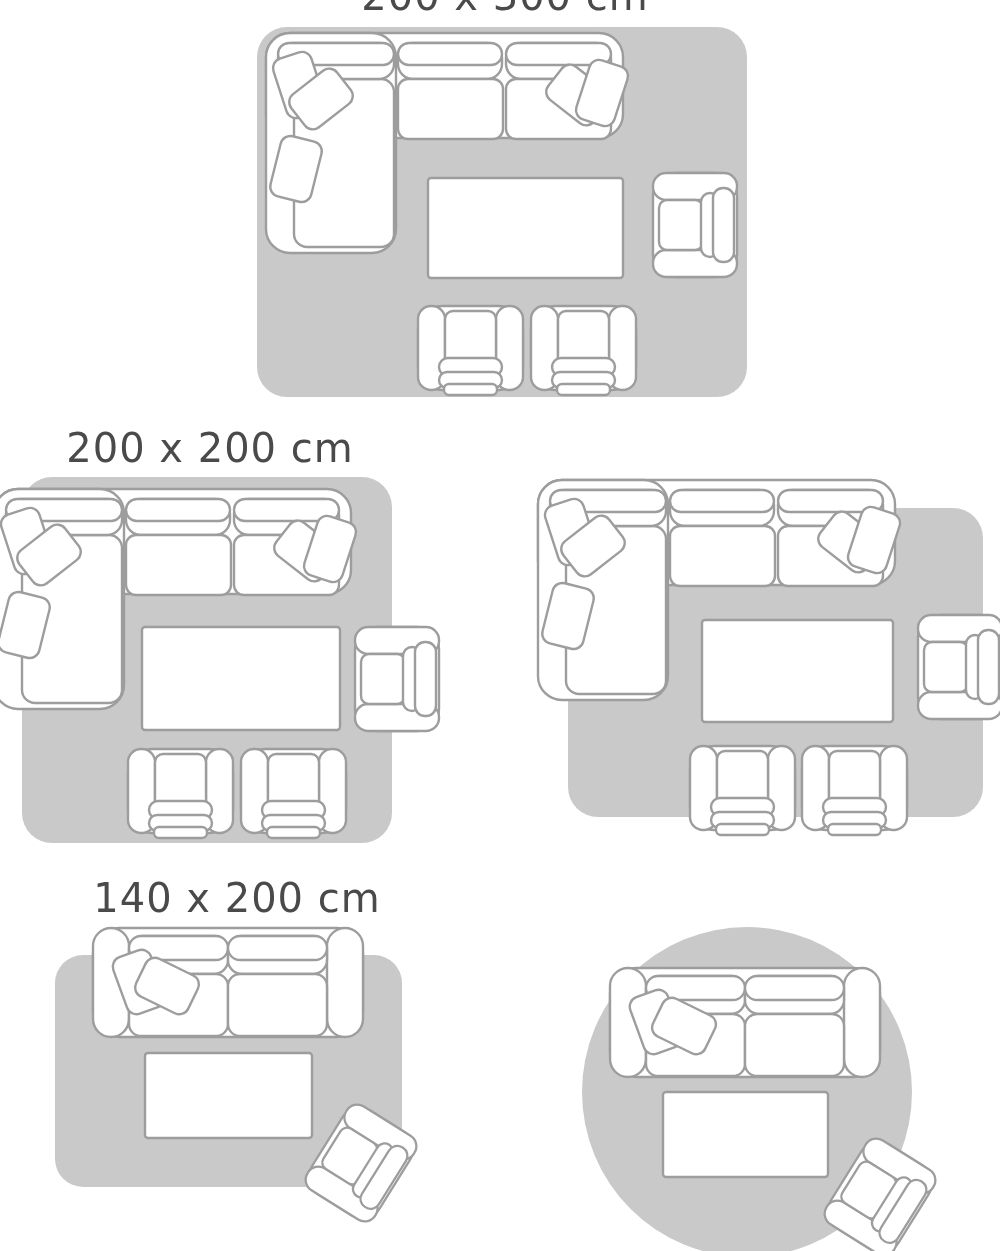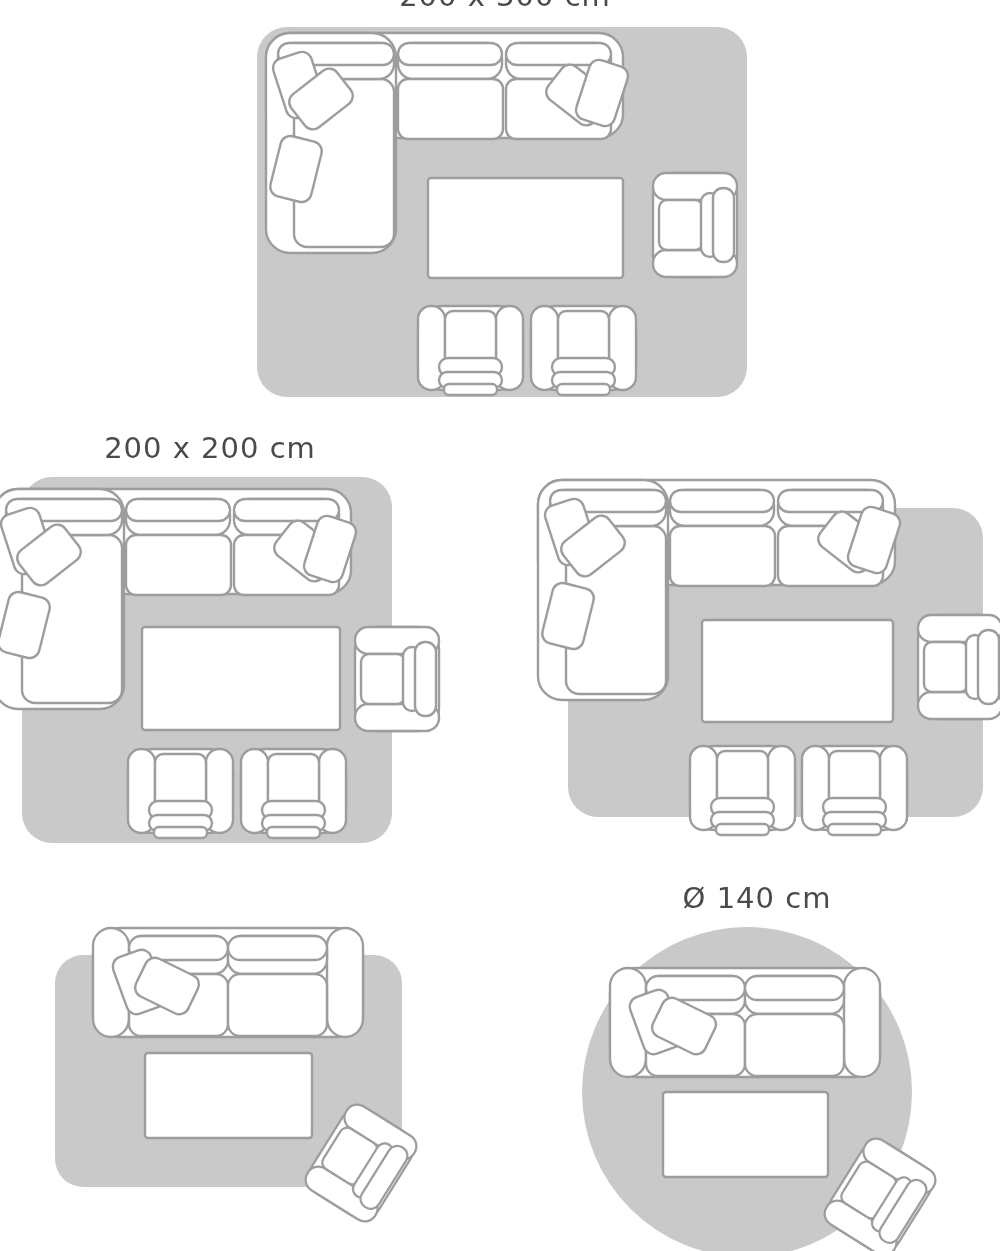--- a/index.html
+++ b/index.html
@@ -10,41 +10,41 @@
     --c-title:#4a4a4a;
   }
   html,body{margin:0;padding:0;}
   body{background:var(--c-background,#fff);font-family:"DejaVu Sans","Liberation Sans",sans-serif;}
   #stage{
     position:relative;width:1000px;height:1251px;overflow:hidden;
     background:var(--c-background,#fff);
   }
   .size-title{
     position:absolute;width:400px;text-align:center;
-    font-size:29px;line-height:36px;font-weight:400;
+    font-size:40px;line-height:36px;font-weight:400;
     letter-spacing:1px;color:var(--c-title,#4a4a4a);
     white-space:nowrap;
   }
   #title-200x300{left:305px;top:-22px;}
   #title-200x200{left:10px;top:430px;}
   #title-160x230{left:578px;top:430px;}
   #title-140x200{left:37px;top:880px;}
   #title-d140{left:557px;top:880px;}
   svg{position:absolute;left:0;top:0;display:block;}
   .furn{fill:var(--c-furniture_fill,#fff);stroke:var(--c-outline,#9d9d9d);stroke-width:2.4px;}
   .rugfill{fill:var(--c-rug,#c9c9c9);stroke:none;}
 </style>
 </head>
 <body>
 
 <div id="stage">
 
   <div id="title-200x300" class="size-title">200 x 300 cm</div>
   <div id="title-200x200" class="size-title">200 x 200 cm</div>
-  <div id="title-d140" class="size-title">Ø 140 cm</div>
+  <div id="title-140x200" class="size-title">140 x 200 cm</div>
 
   <svg width="1000" height="1251" viewBox="0 0 1000 1251" xmlns="http://www.w3.org/2000/svg">
 
     <defs>
 
       <g id="sectional">
         <rect class="furn" x="0" y="0" width="357" height="105" rx="24"></rect>
         <rect class="furn" x="0" y="0" width="130" height="220" rx="24"></rect>
         <rect class="furn" x="28" y="46" width="100" height="168" rx="13"></rect>
         <rect class="furn" x="12" y="10" width="116" height="36" rx="15"></rect>

